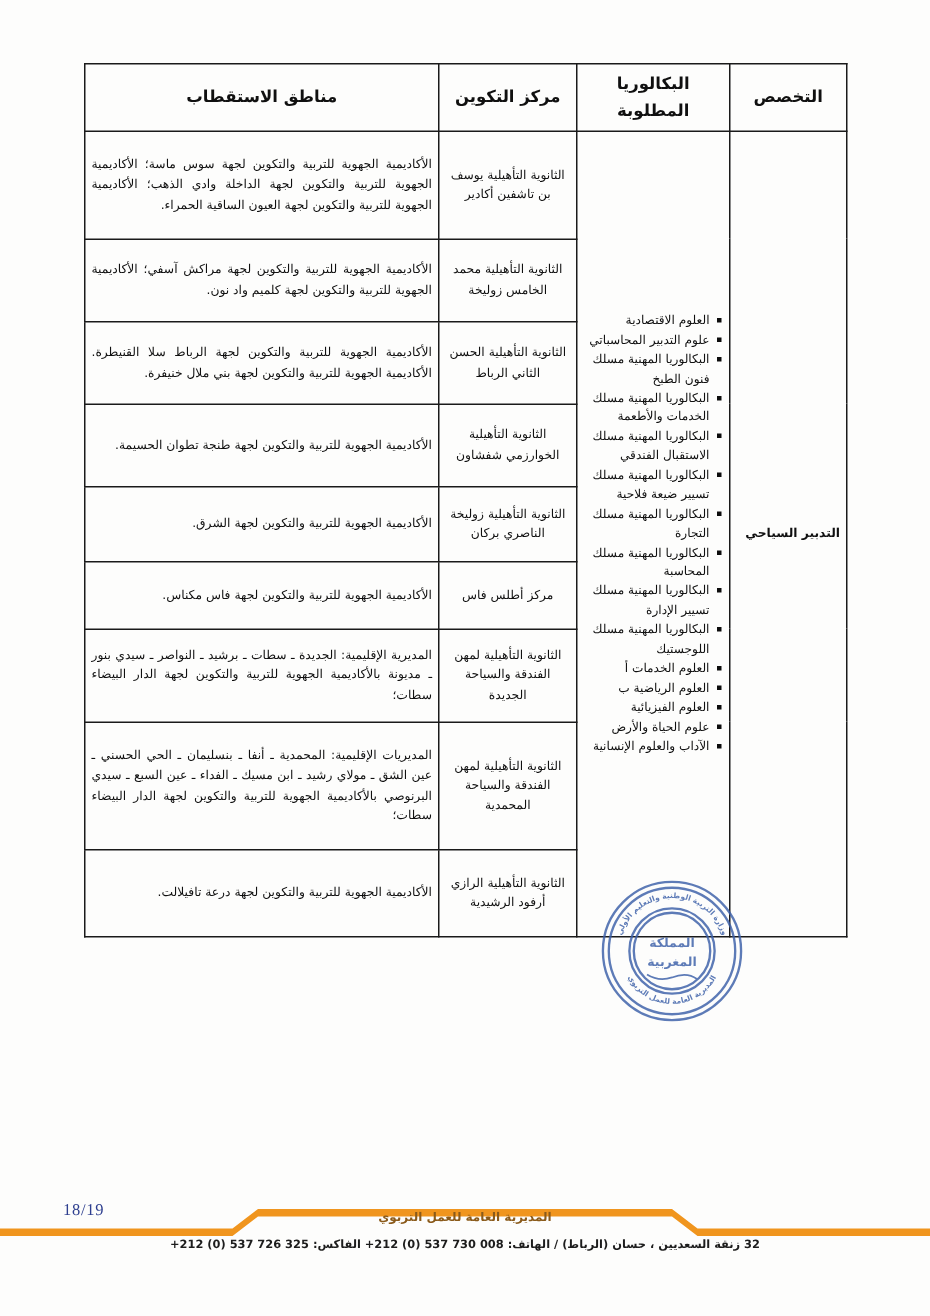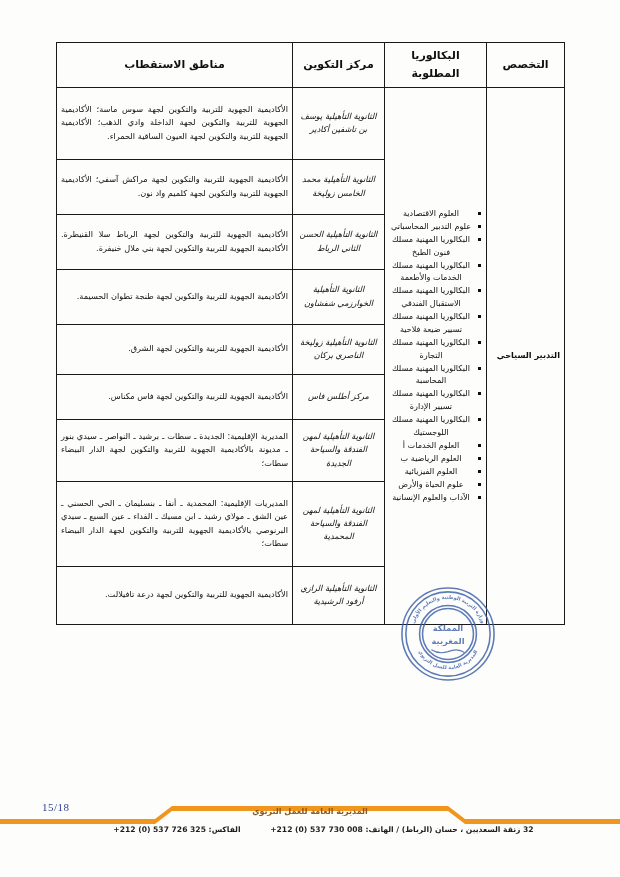--- a/index.html
+++ b/index.html
@@ -77,38 +77,37 @@
     list-style: none;
     margin: 0;
     padding: 0;
   }
   ul.bac-list li {
     position: relative;
     padding-right: 9px;
     margin: 0 0 0.5px 0;
     font-size: 8.1px;
     line-height: 1.56;
-    text-align: center;
+    text-align: right;
   }
   ul.bac-list li::before {
     content: "";
     position: absolute;
     right: 1px;
     top: 5px;
     width: 3px;
     height: 3px;
     background: #0d0d0d;
   }
 
   td.center-cell {
     text-align: center;
     font-size: 8.4px;
     line-height: 1.66;
     padding: 7px 3px;
-    font-style: italic;
   }
 
   td.zone-cell {
     text-align: justify;
     text-align-last: right;
     font-size: 8.1px;
     line-height: 1.72;
     padding: 6px 6px;
   }
 
@@ -187,21 +186,20 @@
     margin-top: 6px;
     font-size: 7.6px;
     font-weight: bold;
     color: #1d1d1d;
     direction: rtl;
     letter-spacing: -0.1px;
   }
   .footer-contact .ltr {
     direction: ltr;
     unicode-bidi: embed;
-    margin-left: 27px;
   }
 </style>
 </head>
 <body>
 
 <div class="page">
 
   <div class="table-wrap">
     <table class="main">
       <colgroup>
@@ -318,21 +316,21 @@
   </div>
 
   <div class="footer">
 
     <div class="footer-bar">
       <svg viewBox="0 0 620 22" width="620" height="22" preserveAspectRatio="none" aria-hidden="true">
         <path d="M 0,16 L 155,16 L 172,3 L 448,3 L 465,16 L 620,16 L 620,21 L 465,21 L 448,8 L 172,8 L 155,21 L 0,21 Z" fill="#F0951E"></path>
       </svg>
     </div>
 
-    <div class="page-num">15/18</div>
+    <div class="page-num">18/19</div>
 
     <div class="footer-text">
       <div class="footer-line2">المديرية العامة للعمل التربوي</div>
       <div class="footer-contact">
         <span>32 زنقة السعديين ، حسان (الرباط) / الهاتف:</span>
         <span class="ltr">+212 (0) 537 730 008</span>
         <span>الفاكس:</span>
         <span class="ltr">+212 (0) 537 726 325</span>
       </div>
     </div>

